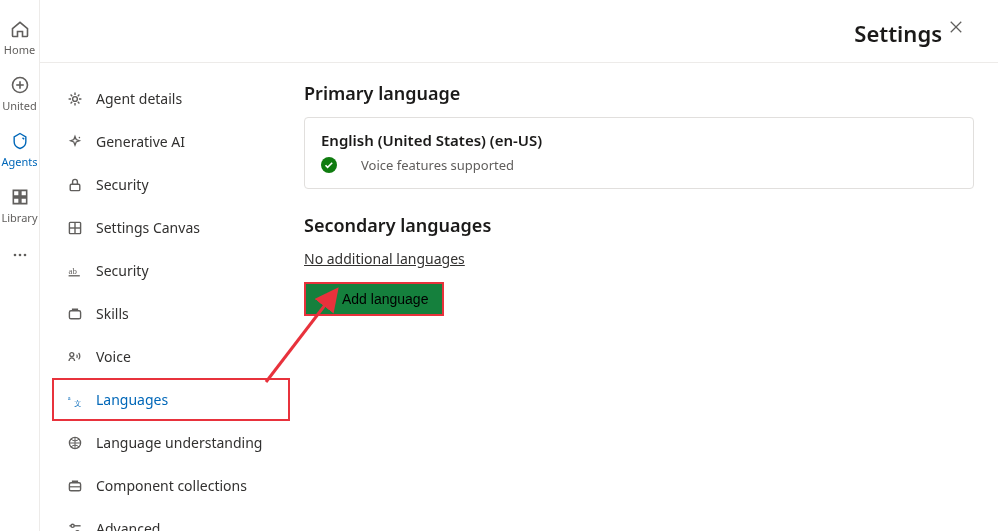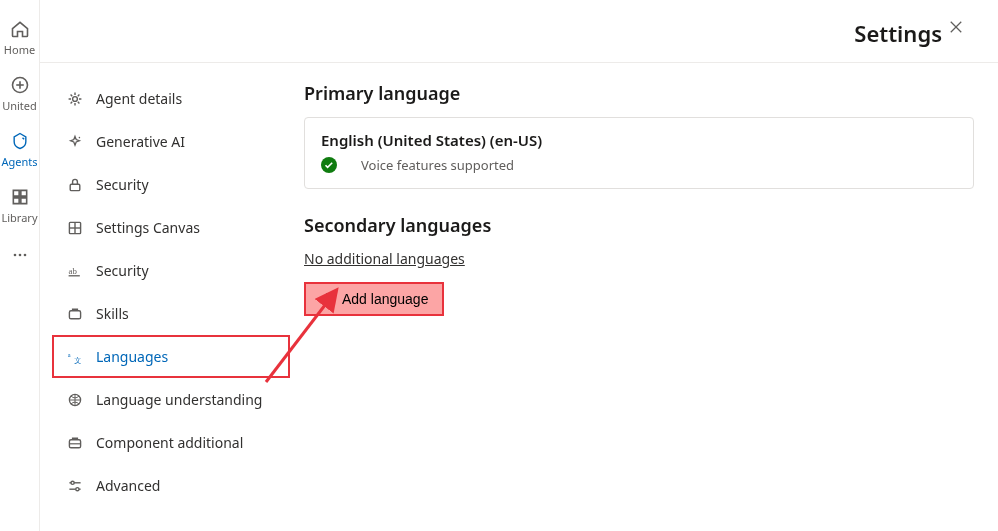--- a/index.html
+++ b/index.html
@@ -31,21 +31,21 @@
 
   
   .content { flex: 1; padding: 18px 24px 0 14px; }
   .content h2 { font-size: 18px; font-weight: 600; margin-bottom: 12px; }
   .card { border: 1px solid #e1dfdd; border-radius: 4px; padding: 12px 28px 14px 16px; margin-bottom: 24px; }
   .lang-name { font-size: 15px; font-weight: 600; margin-bottom: 6px; }
   .voice-row { display: flex; align-items: center; gap: 24px; font-size: 13px; color: #605e5c; }
   .check { width: 16px; height: 16px; }
 
   .empty-msg { font-size: 14px; color: #323130; margin-bottom: 14px; text-decoration: underline; }
-  .add-btn { display: inline-flex; align-items: center; gap: 8px; padding: 7px 14px; font-size: 14px; background: #fca5a5; border: none; cursor: pointer; }
+  .add-btn { display: inline-flex; align-items: center; gap: 8px; padding: 7px 14px; font-size: 14px; background: #15803d; border: none; cursor: pointer; }
   .add-btn .plus { width: 14px; height: 14px; }
 
   
   .hl-lang { border: 2.5px solid #e8323c !important; }
   .hl-add-wrap { display:inline-block; border: 2.5px solid #e8323c; padding:0; }
 
   
   .arrow-layer { position: absolute; left: 0; top: 0; pointer-events: none; }
 
   svg * { vector-effect: non-scaling-stroke; }
@@ -176,20 +176,30 @@
         <div class="snav-item">
           <span class="sico">
               <svg viewBox="0 0 20 20" width="16" height="16">
                 <rect x="3" y="6" width="14" height="10" rx="2" fill="none" stroke="#605e5c" stroke-width="1.4"></rect>
                 <path d="M7 6V4h6v2" fill="none" stroke="#605e5c" stroke-width="1.4"></path>
               </svg>
             </span>
           <span>Skills</span>
         </div>
 
+        <div class="snav-item">
+          <span class="sico">
+              <svg viewBox="0 0 20 20" width="16" height="16">
+                <circle cx="6" cy="7" r="2.5" fill="none" stroke="#605e5c" stroke-width="1.3"></circle>
+                <path d="M2.5 15c0-2 1.5-4 3.5-4s3.5 2 3.5 4" fill="none" stroke="#605e5c" stroke-width="1.3"></path>
+                <path d="M12 7c1 1 1 3 0 4M14.5 5c2 2 2 6 0 8" fill="none" stroke="#605e5c" stroke-width="1.3"></path>
+              </svg>
+            </span>
+          <span>Voice</span>
+        </div>
 
         <div class="snav-item selected hl-lang">
           <span class="sico">
               <svg viewBox="0 0 20 20" width="16" height="16">
                 <text x="1" y="10" font-size="8" fill="#0067b8" font-family="Segoe UI">a</text>
                 <text x="9" y="17" font-size="9" fill="#0067b8" font-family="Segoe UI">文</text>
               </svg>
             </span>
           <span>Languages</span>
         </div>
@@ -205,21 +215,21 @@
         </div>
 
         <div class="snav-item">
           <span class="sico">
               <svg viewBox="0 0 20 20" width="16" height="16">
                 <rect x="3" y="6" width="14" height="10" rx="2" fill="none" stroke="#605e5c" stroke-width="1.4"></rect>
                 <path d="M7 6V4h6v2" fill="none" stroke="#605e5c" stroke-width="1.4"></path>
                 <line x1="3" y1="11" x2="17" y2="11" stroke="#605e5c" stroke-width="1.2"></line>
               </svg>
             </span>
-          <span>Component additional</span>
+          <span>Component collections</span>
         </div>
 
         <div class="snav-item">
           <span class="sico">
               <svg viewBox="0 0 20 20" width="16" height="16">
                 <line x1="3" y1="6" x2="17" y2="6" stroke="#605e5c" stroke-width="1.4"></line>
                 <line x1="3" y1="14" x2="17" y2="14" stroke="#605e5c" stroke-width="1.4"></line>
                 <circle cx="7" cy="6" r="2" fill="#fff" stroke="#605e5c" stroke-width="1.4"></circle>
                 <circle cx="13" cy="14" r="2" fill="#fff" stroke="#605e5c" stroke-width="1.4"></circle>
               </svg>

